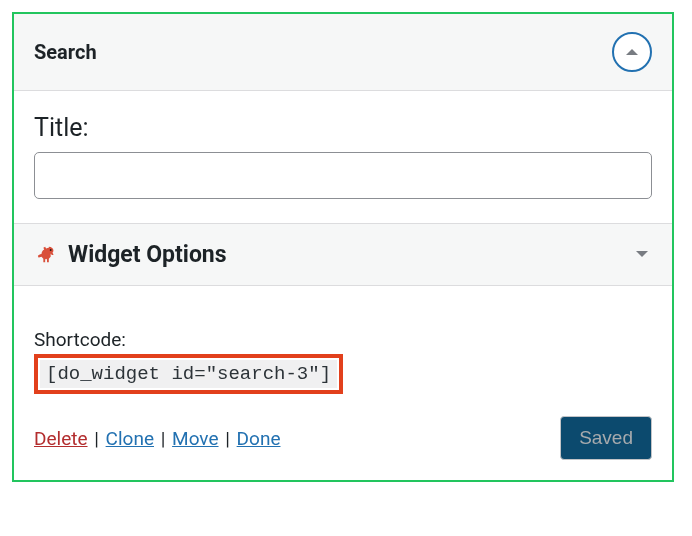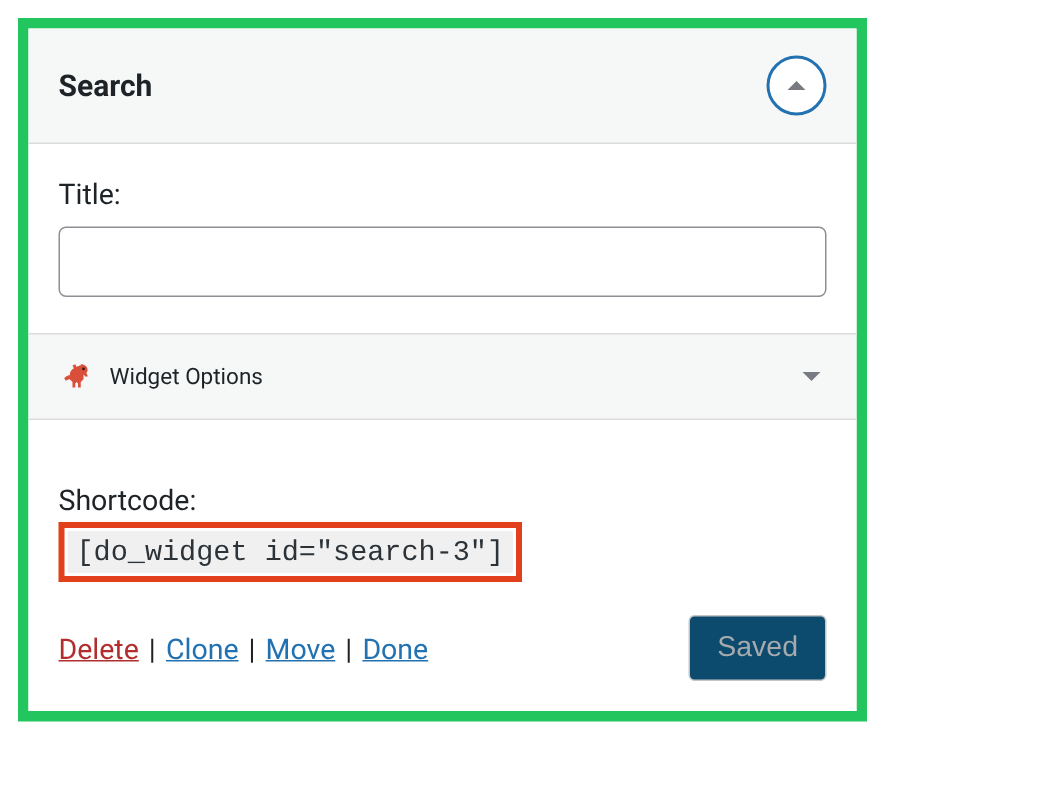--- a/index.html
+++ b/index.html
@@ -6,22 +6,22 @@
       box-sizing: border-box;
       margin: 0;
       padding: 0;
     }
     body {
       font-family: -apple-system, BlinkMacSystemFont, "Segoe UI", Roboto, sans-serif;
       background: #fff;
       padding: 12px;
     }
     .widget-container {
-      border: 7px solid #22c55e;
-      width: 566px;
+      border: 2px solid #22c55e;
+      width: 662px;
     }
     .widget-header {
       display: flex;
       align-items: center;
       justify-content: space-between;
       padding: 18px 20px;
       background: #f6f7f7;
       border-bottom: 1px solid #dcdcde;
     }
     .widget-title {
@@ -41,21 +41,21 @@
       cursor: pointer;
     }
     .collapse-button svg {
       fill: #787c82;
     }
     .widget-body {
       padding: 22px 20px 24px;
       background: #fff;
     }
     .field-label {
-      font-size: 19px;
+      font-size: 25px;
       color: #1d2327;
       display: block;
       margin-bottom: 10px;
     }
     .title-input {
       width: 100%;
       padding: 12px;
       font-size: 18px;
       border: 1px solid #8c8f94;
       border-radius: 5px;
@@ -74,22 +74,22 @@
     .widget-options-left {
       display: flex;
       align-items: center;
       gap: 10px;
     }
     .dino-icon {
       width: 22px;
       height: 22px;
     }
     .widget-options-title {
-      font-weight: 400;
-      font-size: 15px;
+      font-weight: 700;
+      font-size: 23px;
       color: #1d2327;
     }
     .options-chevron svg {
       fill: #787c82;
     }
     .widget-footer {
       padding: 22px 20px 20px;
       background: #fff;
     }
     .shortcode-label {

